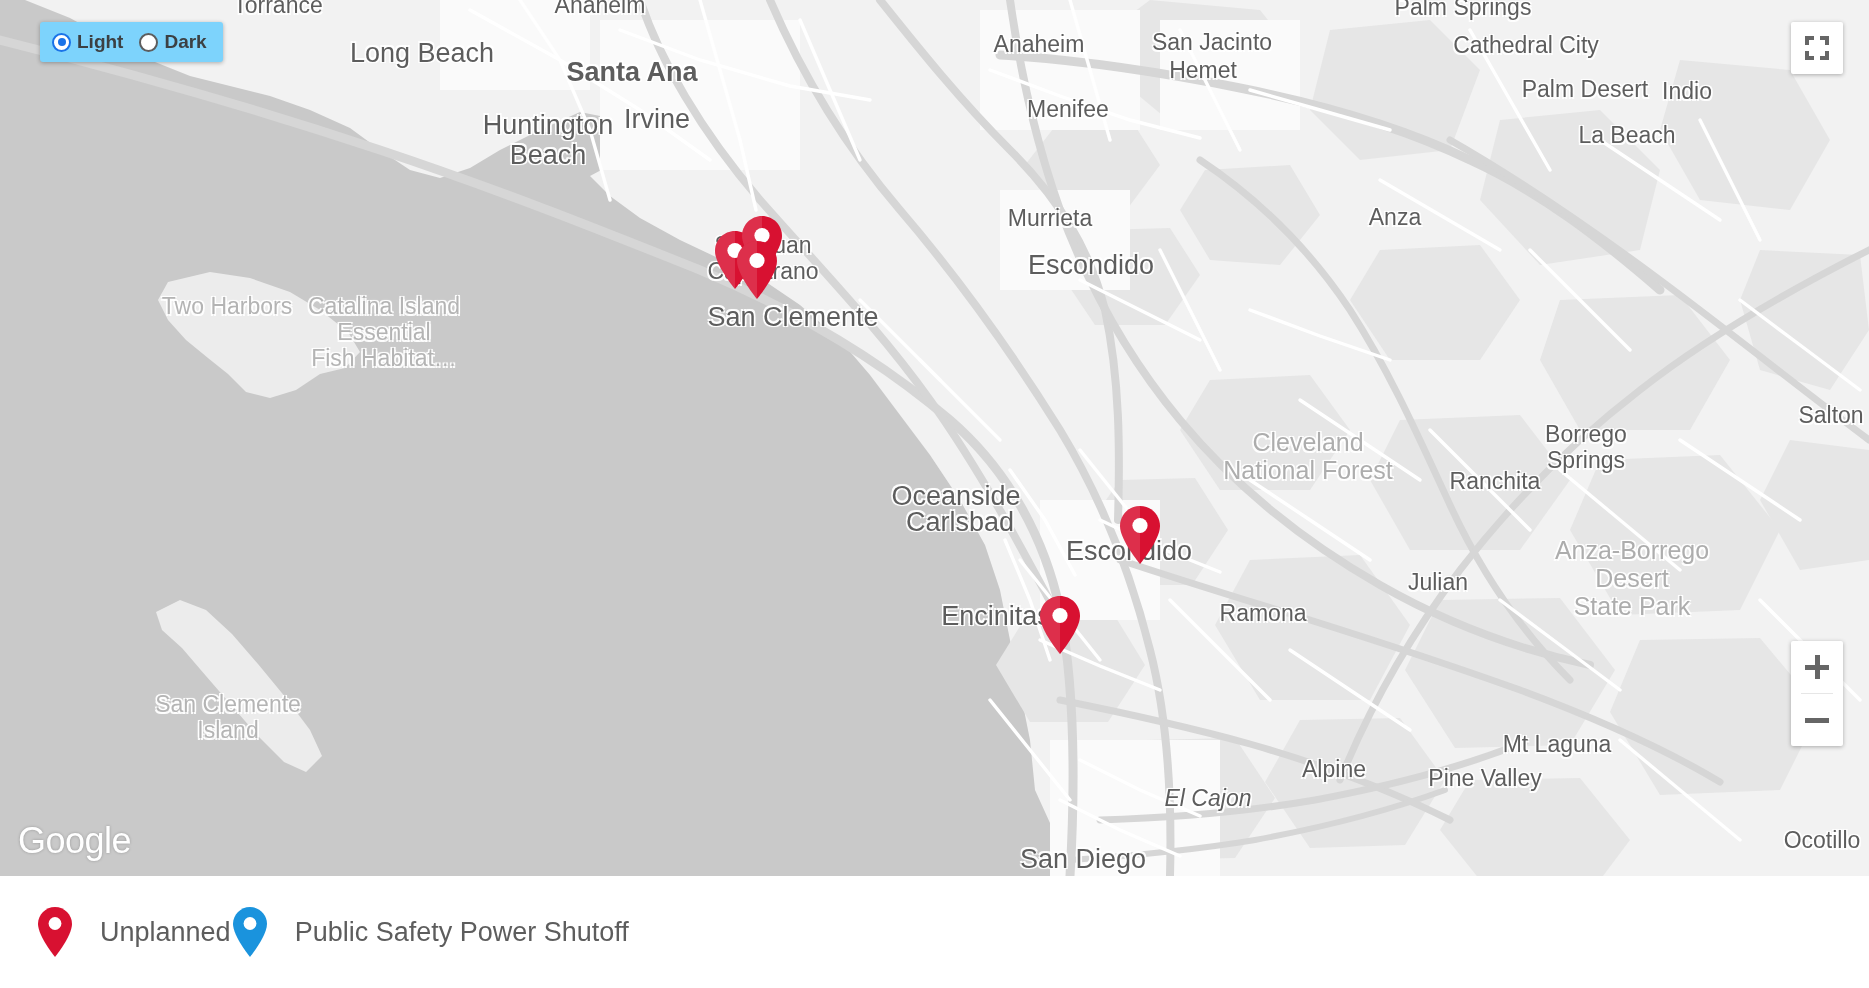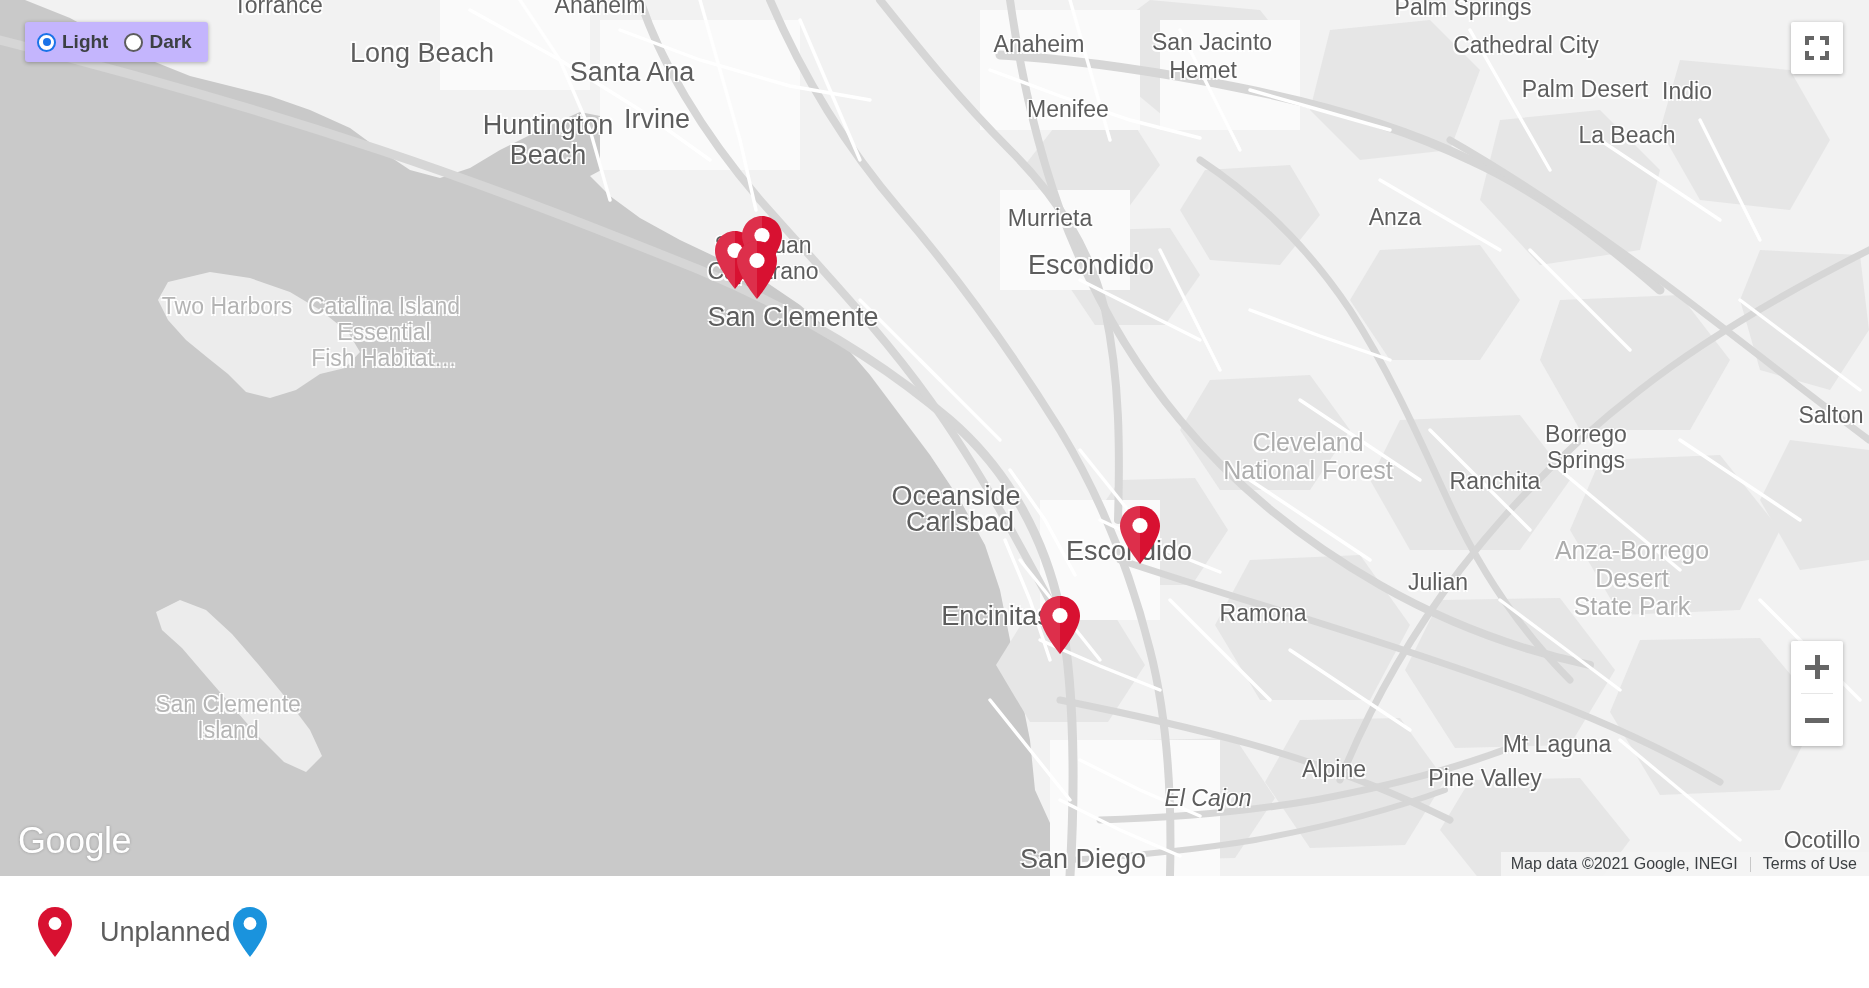--- a/index.html
+++ b/index.html
@@ -45,22 +45,22 @@
   
   .marker {
     position: absolute;
     width: 44px; height: 60px;
     transform: translate(-50%, -100%);
   }
   .marker svg { display:block; width:44px; height:60px; }
 
   
   #theme-control {
-    position: absolute; left: 25px; top: 22px;
-    background: #c4b5fd;
+    position: absolute; left: 40px; top: 22px;
+    background: #7dd3fc;
     border-radius: 3px;
     box-shadow: 0 1px 4px rgba(0,0,0,.3);
     padding: 9px 16px 9px 12px;
     display: flex; align-items: center; gap: 6px;
     z-index: 40;
   }
   .radio-wrap { display:flex; align-items:center; gap:6px; cursor:pointer; }
   .radio {
     width: 19px; height: 19px; border-radius: 50%;
     border: 2px solid #5d5d5d; background: #fff;
@@ -277,21 +277,21 @@
     </svg>
 
     <div id="map-labels">
         <div class="map-label lbl-city" style="left: 278px; top: 6px;">Torrance</div>
         <div class="map-label lbl-city" style="left: 600px; top: 6px;">Anaheim</div>
         <div class="map-label lbl-city" style="left: 1463px; top: 8px;">Palm Springs</div>
         <div class="map-label lbl-city" style="left: 1039px; top: 45px;">Anaheim</div>
         <div class="map-label lbl-city" style="left: 1212px; top: 43px;">San Jacinto</div>
         <div class="map-label lbl-city" style="left: 1526px; top: 46px;">Cathedral City</div>
         <div class="map-label lbl-major" style="left: 422px; top: 53px;">Long Beach</div>
-        <div class="map-label lbl-major" style="left: 632px; top: 72px;">Santa Ana</div>
+        <div class="map-label lbl-major" style="left: 632px; top: 72px; font-weight: bold;">Santa Ana</div>
         <div class="map-label lbl-city" style="left: 1203px; top: 71px;">Hemet</div>
         <div class="map-label lbl-city" style="left: 1585px; top: 90px;">Palm Desert</div>
         <div class="map-label lbl-city" style="left: 1687px; top: 92px;">Indio</div>
         <div class="map-label lbl-city" style="left: 1068px; top: 110px;">Menifee</div>
         <div class="map-label lbl-major" style="left: 657px; top: 119px;">Irvine</div>
         <div class="map-label lbl-major" style="left: 548px; top: 140px;">Huntington
 Beach</div>
         <div class="map-label lbl-city" style="left: 1627px; top: 136px;">La Beach</div>
         <div class="map-label lbl-city" style="left: 1050px; top: 219px;">Murrieta</div>
         <div class="map-label lbl-city" style="left: 1395px; top: 218px;">Anza</div>
@@ -394,40 +394,36 @@
         <span class="plus-v"></span>
       </div>
       <div class="divider"></div>
       <div class="zoom-btn" title="Zoom out">
         <span class="minus-h"></span>
       </div>
     </div>
 
     <div id="google-logo">Google</div>
 
-    <div id="attribution">
-      <span>Map data ©2021 Google, INEGI</span>
-      <span class="sep"></span>
-      <a id="terms-link" href="#">Terms of Use</a>
-    </div>
   </div>
 
   <div id="legend">
     <div class="legend-item" id="legend-item-unplanned">
       <span class="pin">
         <svg viewBox="0 0 38 52">
           <path id="lg0" d="M19,1 C9.6,1 2,8.6 2,18 C2,30 19,51 19,51 C19,51 36,30 36,18 C36,8.6 28.4,1 19,1 Z" fill="#d81131"></path>
           <circle cx="19" cy="17.5" r="6.4" fill="#ffffff"></circle>
         </svg>
       </span>
       <span class="legend-text">Unplanned</span>
     </div>
     <div class="legend-item">
       <span class="pin">
         <svg viewBox="0 0 38 52">
           <path d="M19,1 C9.6,1 2,8.6 2,18 C2,30 19,51 19,51 C19,51 36,30 36,18 C36,8.6 28.4,1 19,1 Z" fill="#1a93dd"></path>
           <circle cx="19" cy="17.5" r="6.4" fill="#ffffff"></circle>
         </svg>
       </span>
+      <span class="legend-text">Public Safety Power Shutoff</span>
     </div>
   </div>
 
 </div>
 
 </body></html>

